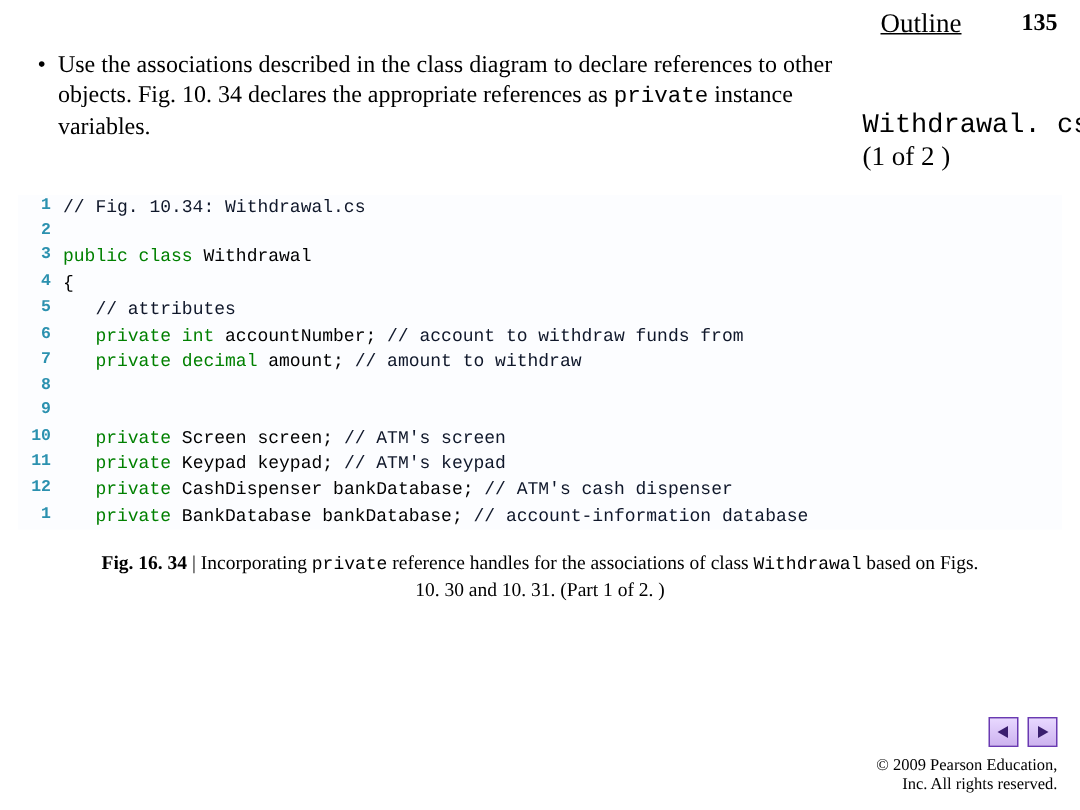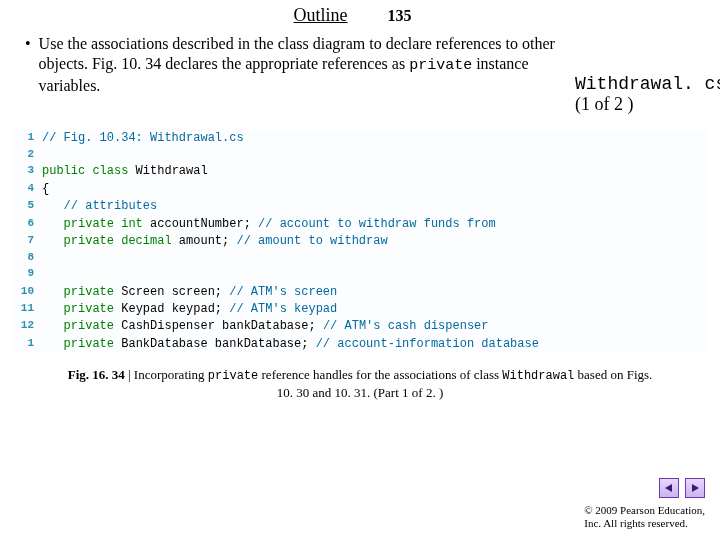--- a/index.html
+++ b/index.html
@@ -9,21 +9,21 @@
     height: 540px;
     font-family: "Times New Roman", serif;
     font-size: 14px;
     color: #000;
     background: #fff;
     position: relative;
     overflow: hidden;
   }
   .header {
     display: flex;
-    justify-content: center;
+    justify-content: flex-end;
     align-items: center;
     padding: 5px 15px 0 0;
     gap: 40px;
   }
   .outline-title {
     font-size: 18px;
     text-decoration: underline;
   }
   .page-num {
     font-size: 16px;
@@ -75,33 +75,34 @@
   }
   .ln {
     width: 22px;
     text-align: right;
     color: #2b91af;
     margin-right: 8px;
     font-weight: bold;
     font-size: 11px;
   }
   .kw { color: #008000; font-weight: normal; }
-  .cm { color: #0369a1; }
+  .cm { color: #0f172a; }
   .id { color: #000; }
   .caption {
     text-align: center;
     font-size: 13px;
     margin: 14px 60px 0 60px;
     line-height: 1.3;
   }
   .caption .mono-inline { font-size: 12px; }
   .footer {
     position: absolute;
     right: 15px;
     bottom: 10px;
+    text-align: right;
     font-size: 11px;
     line-height: 1.2;
   }
   .nav-arrows {
     display: flex;
     gap: 6px;
     justify-content: flex-end;
     margin-bottom: 6px;
   }
   .nav-btn {

